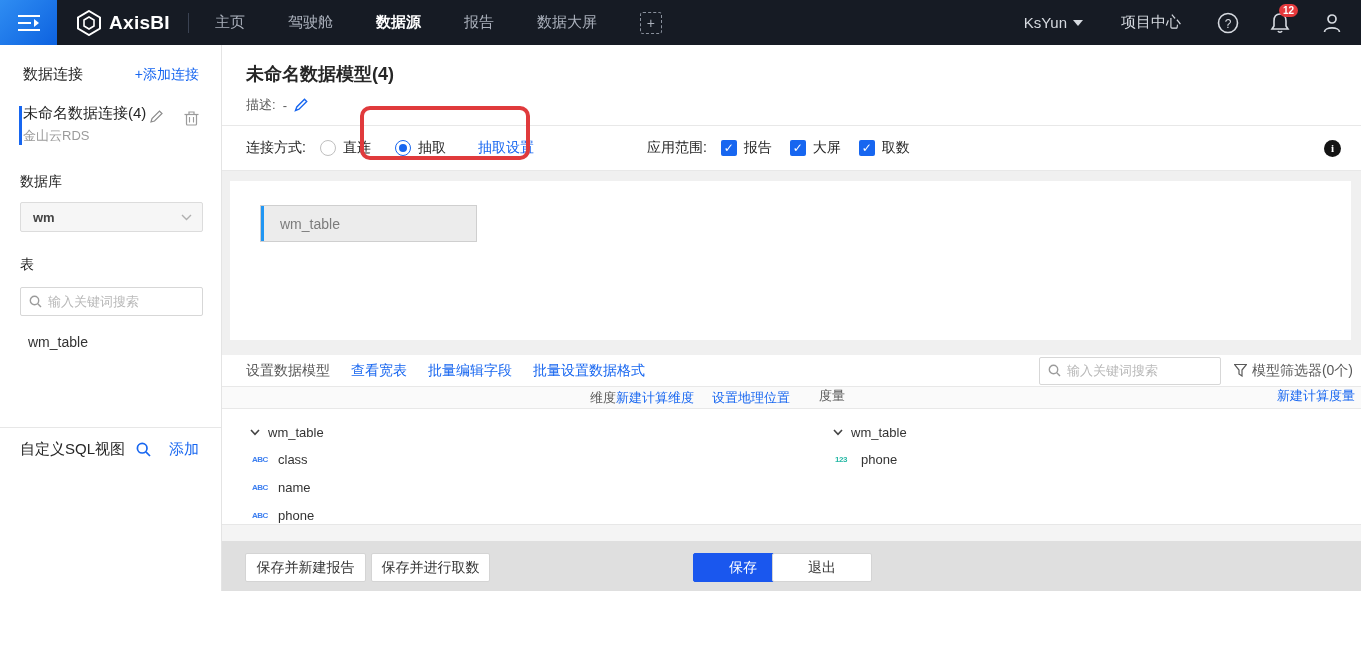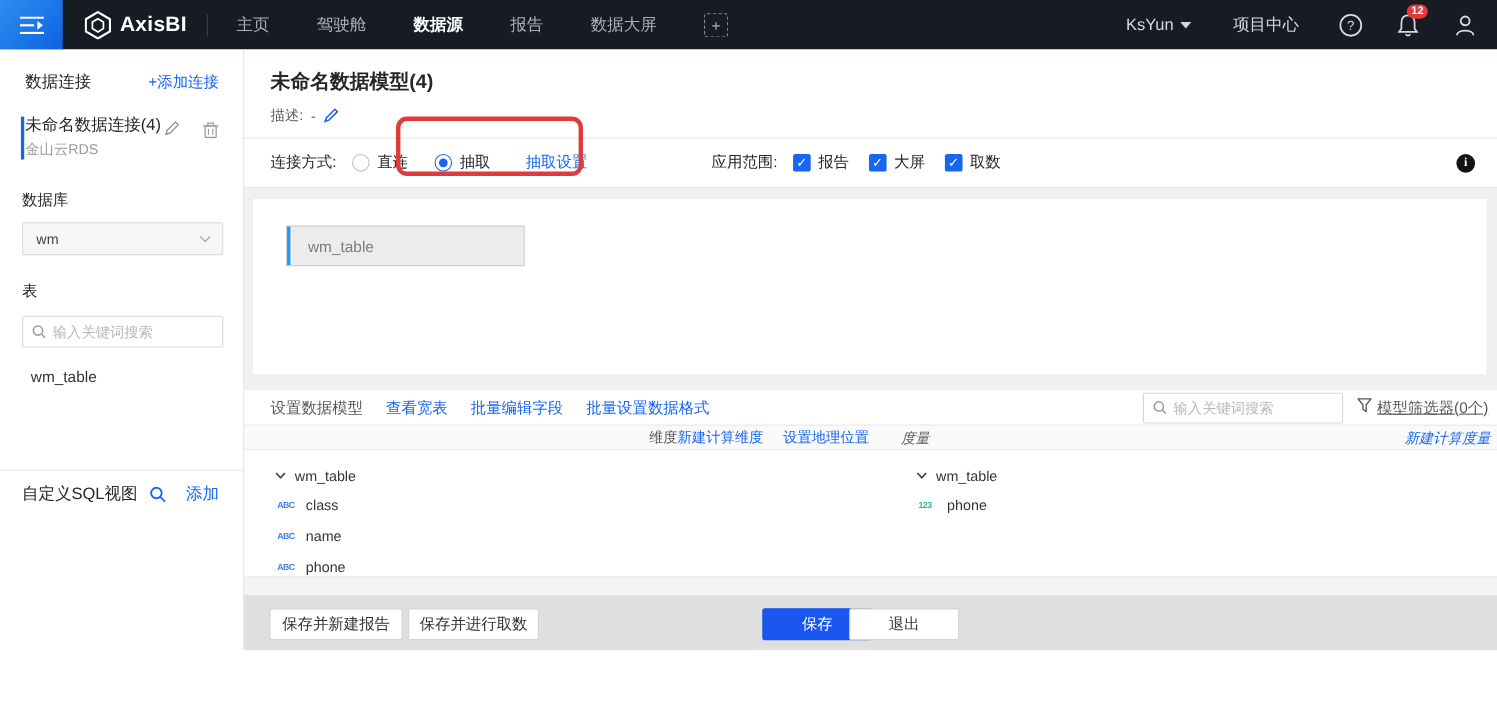--- a/index.html
+++ b/index.html
@@ -34,21 +34,21 @@
   .sb-head { display:flex; align-items:center; justify-content:space-between; padding:20px 22px 0 23px; }
   .sb-title { font-size:15px; color:#262626; }
   .sb-add { font-size:14px; color:#1766f0; cursor:pointer; white-space:nowrap; }
   .conn-item { position:relative; margin-top:18px; padding:2px 14px 4px 23px; }
   .conn-bar { position:absolute; left:19px; top:4px; bottom:4px; width:3px; background:#1766f0; }
   .conn-line1 { display:flex; align-items:flex-end; gap:4px; }
   .conn-name { font-size:15px; color:#262626; }
   .conn-sub { font-size:13px; color:#9b9b9b; margin-top:4px; }
   .conn-trash { position:absolute; right:22px; top:8px; cursor:pointer; }
   .sb-label { font-size:14px; color:#262626; padding:24px 0 0 20px; }
-  .sb-select { margin:11px 0 0 20px; width:183px; height:30px; background:#f6f6f6; border:1px solid #dcdcdc; border-radius:2px; display:flex; align-items:center; justify-content:space-between; padding:0 10px 0 12px; cursor:pointer; }
+  .sb-select { margin:11px 0 0 20px; width:183px; height:30px; background:#f6f6f6; border:1px solid #dcdcdc; border-radius:2px; display:flex; align-items:center; justify-content:space-between; padding:0 10px 0 12px; cursor:pointer;font-weight:bold; }
   .sb-select-val { font-size:13px; color:#444; }
   .sb-search { margin:13px 0 0 20px; width:183px; height:29px; background:#fff; border:1px solid #d7d7d7; border-radius:2px; display:flex; align-items:center; padding:0 8px; gap:6px; }
   .sb-search input { border:none; outline:none; width:140px; font-size:13px; color:#333; background:transparent; font-family:inherit; }
   .sb-search input::placeholder { color:#b8b8b8; }
   .sb-table-item { font-size:14px; color:#333; padding:18px 0 0 28px; cursor:pointer; }
   .sb-divider { position:absolute; left:0; right:0; top:382px; height:1px; background:#e7e7e7; }
   .sql-row { position:absolute; top:395px; left:0; right:0; display:flex; align-items:center; justify-content:space-between; padding:0 22px 0 20px; }
   .sql-label { font-size:15px; color:#262626; }
   .sql-add { display:flex; align-items:center; gap:18px; color:#1766f0; font-size:15px; cursor:pointer; }
 
@@ -80,26 +80,26 @@
 
   
   .toolbar { height:31px; display:flex; align-items:center; padding:0 8px 0 24px; background:#fff; }
   .tb-tab { font-size:14px; margin-right:21px; cursor:pointer; white-space:nowrap; }
   .tb-tab.current { color:#595959; }
   .tb-tab.link { color:#1766f0; }
   .tb-spacer { flex:1; }
   .tb-search { width:182px; height:28px; border:1px solid #d7d7d7; border-radius:2px; background:#fff; display:flex; align-items:center; gap:6px; padding:0 8px; margin-right:13px; }
   .tb-search input { border:none; outline:none; width:140px; font-size:13px; background:transparent; font-family:inherit; }
   .tb-search input::placeholder { color:#b8b8b8; }
-  .tb-filter { display:flex; align-items:flex-start; gap:5px; font-size:14px; color:#595959; cursor:pointer; white-space:nowrap;text-decoration:underline; }
+  .tb-filter { display:flex; align-items:center; gap:5px; font-size:14px; color:#595959; cursor:pointer; white-space:nowrap; }
 
   
   .list-header { height:23px; display:flex; background:#fafafa; border-top:1px solid #e8e8e8; border-bottom:1px solid #e8e8e8; }
   .lh-left { width:583px; flex:0 0 auto; display:flex; align-items:center; justify-content:flex-end; padding:0 15px 0 18px; }
-  .lh-right { flex:1; display:flex; align-items:flex-end; justify-content:space-between; padding:0 6px 0 14px;font-style:italic; }
+  .lh-right { flex:1; display:flex; align-items:flex-start; justify-content:space-between; padding:0 6px 0 14px; }
   .lh-name { font-size:13px; color:#595959; }
   .lh-links { display:flex; gap:18px; }
   .lh-link { font-size:13px; color:#1766f0; cursor:pointer; white-space:nowrap; }
 
   
   .fields { flex:1; display:flex; background:#fff; overflow:hidden; }
   .f-col-left { width:583px; flex:0 0 auto; padding-top:10px; }
   .f-col-right { flex:1; padding-top:10px; }
   .group-row { display:flex; align-items:center; gap:8px; height:26px; padding-left:28px; cursor:pointer; }
   .group-name { font-size:13px; color:#333; }

